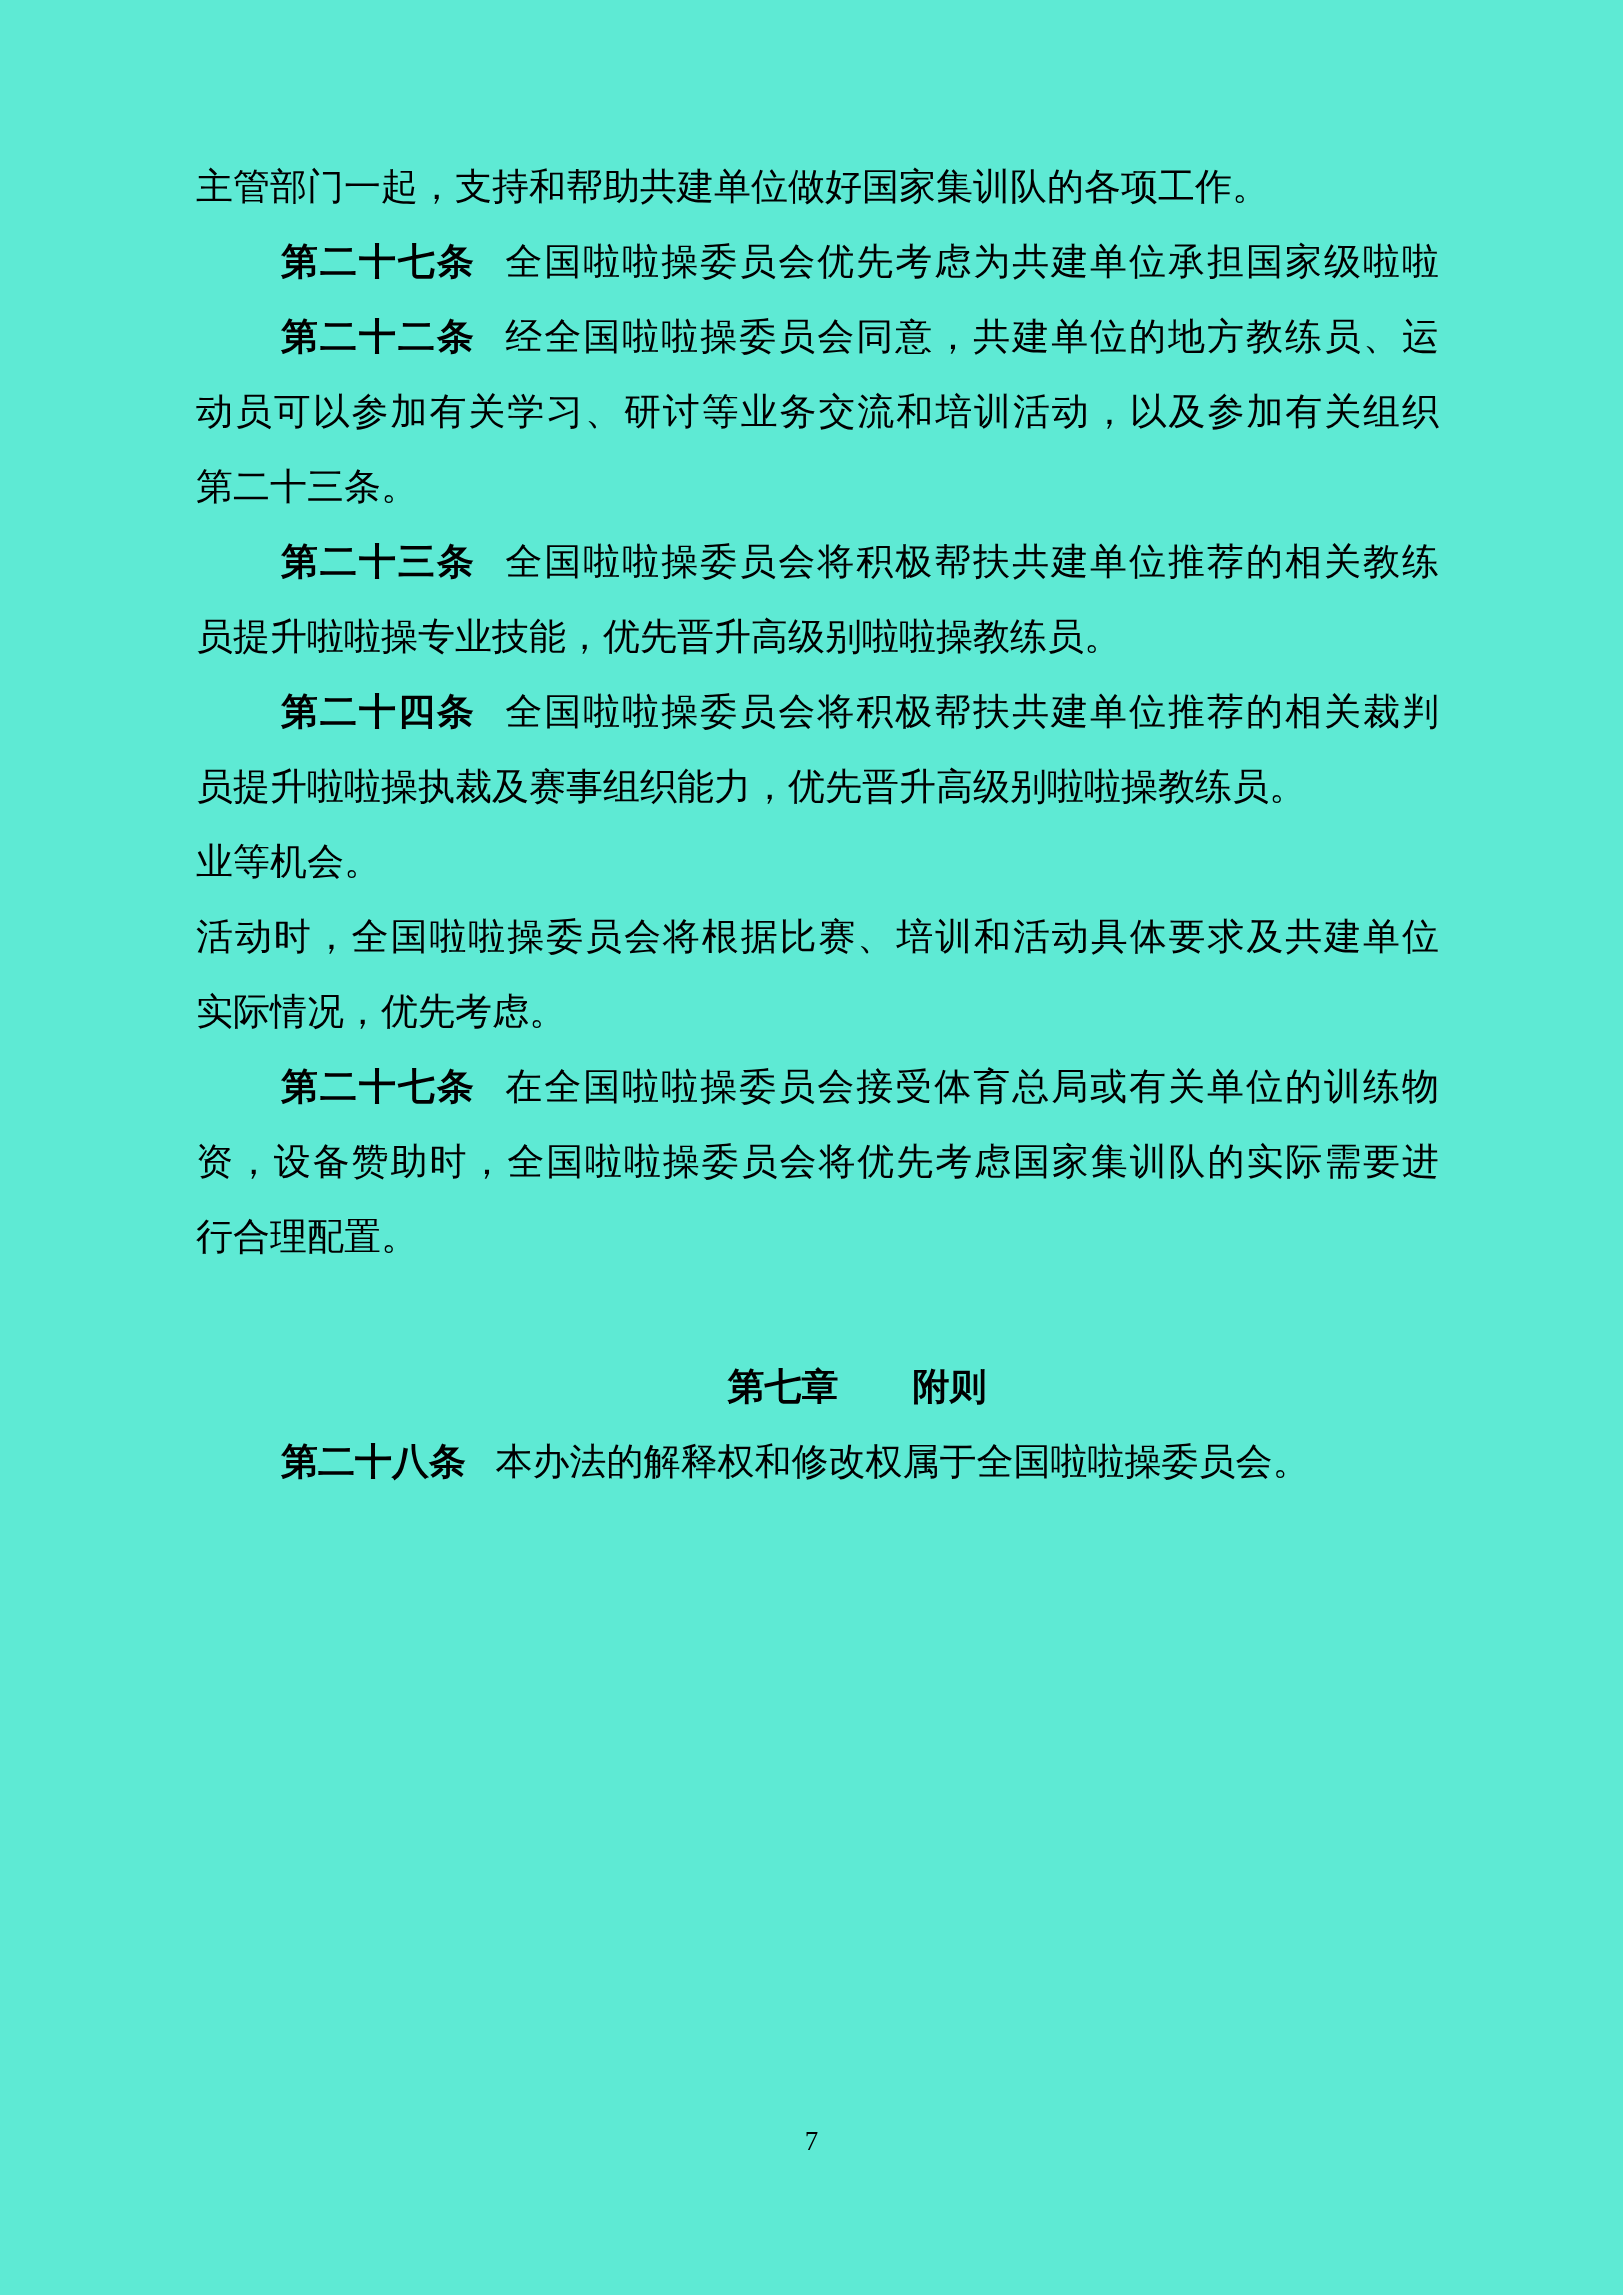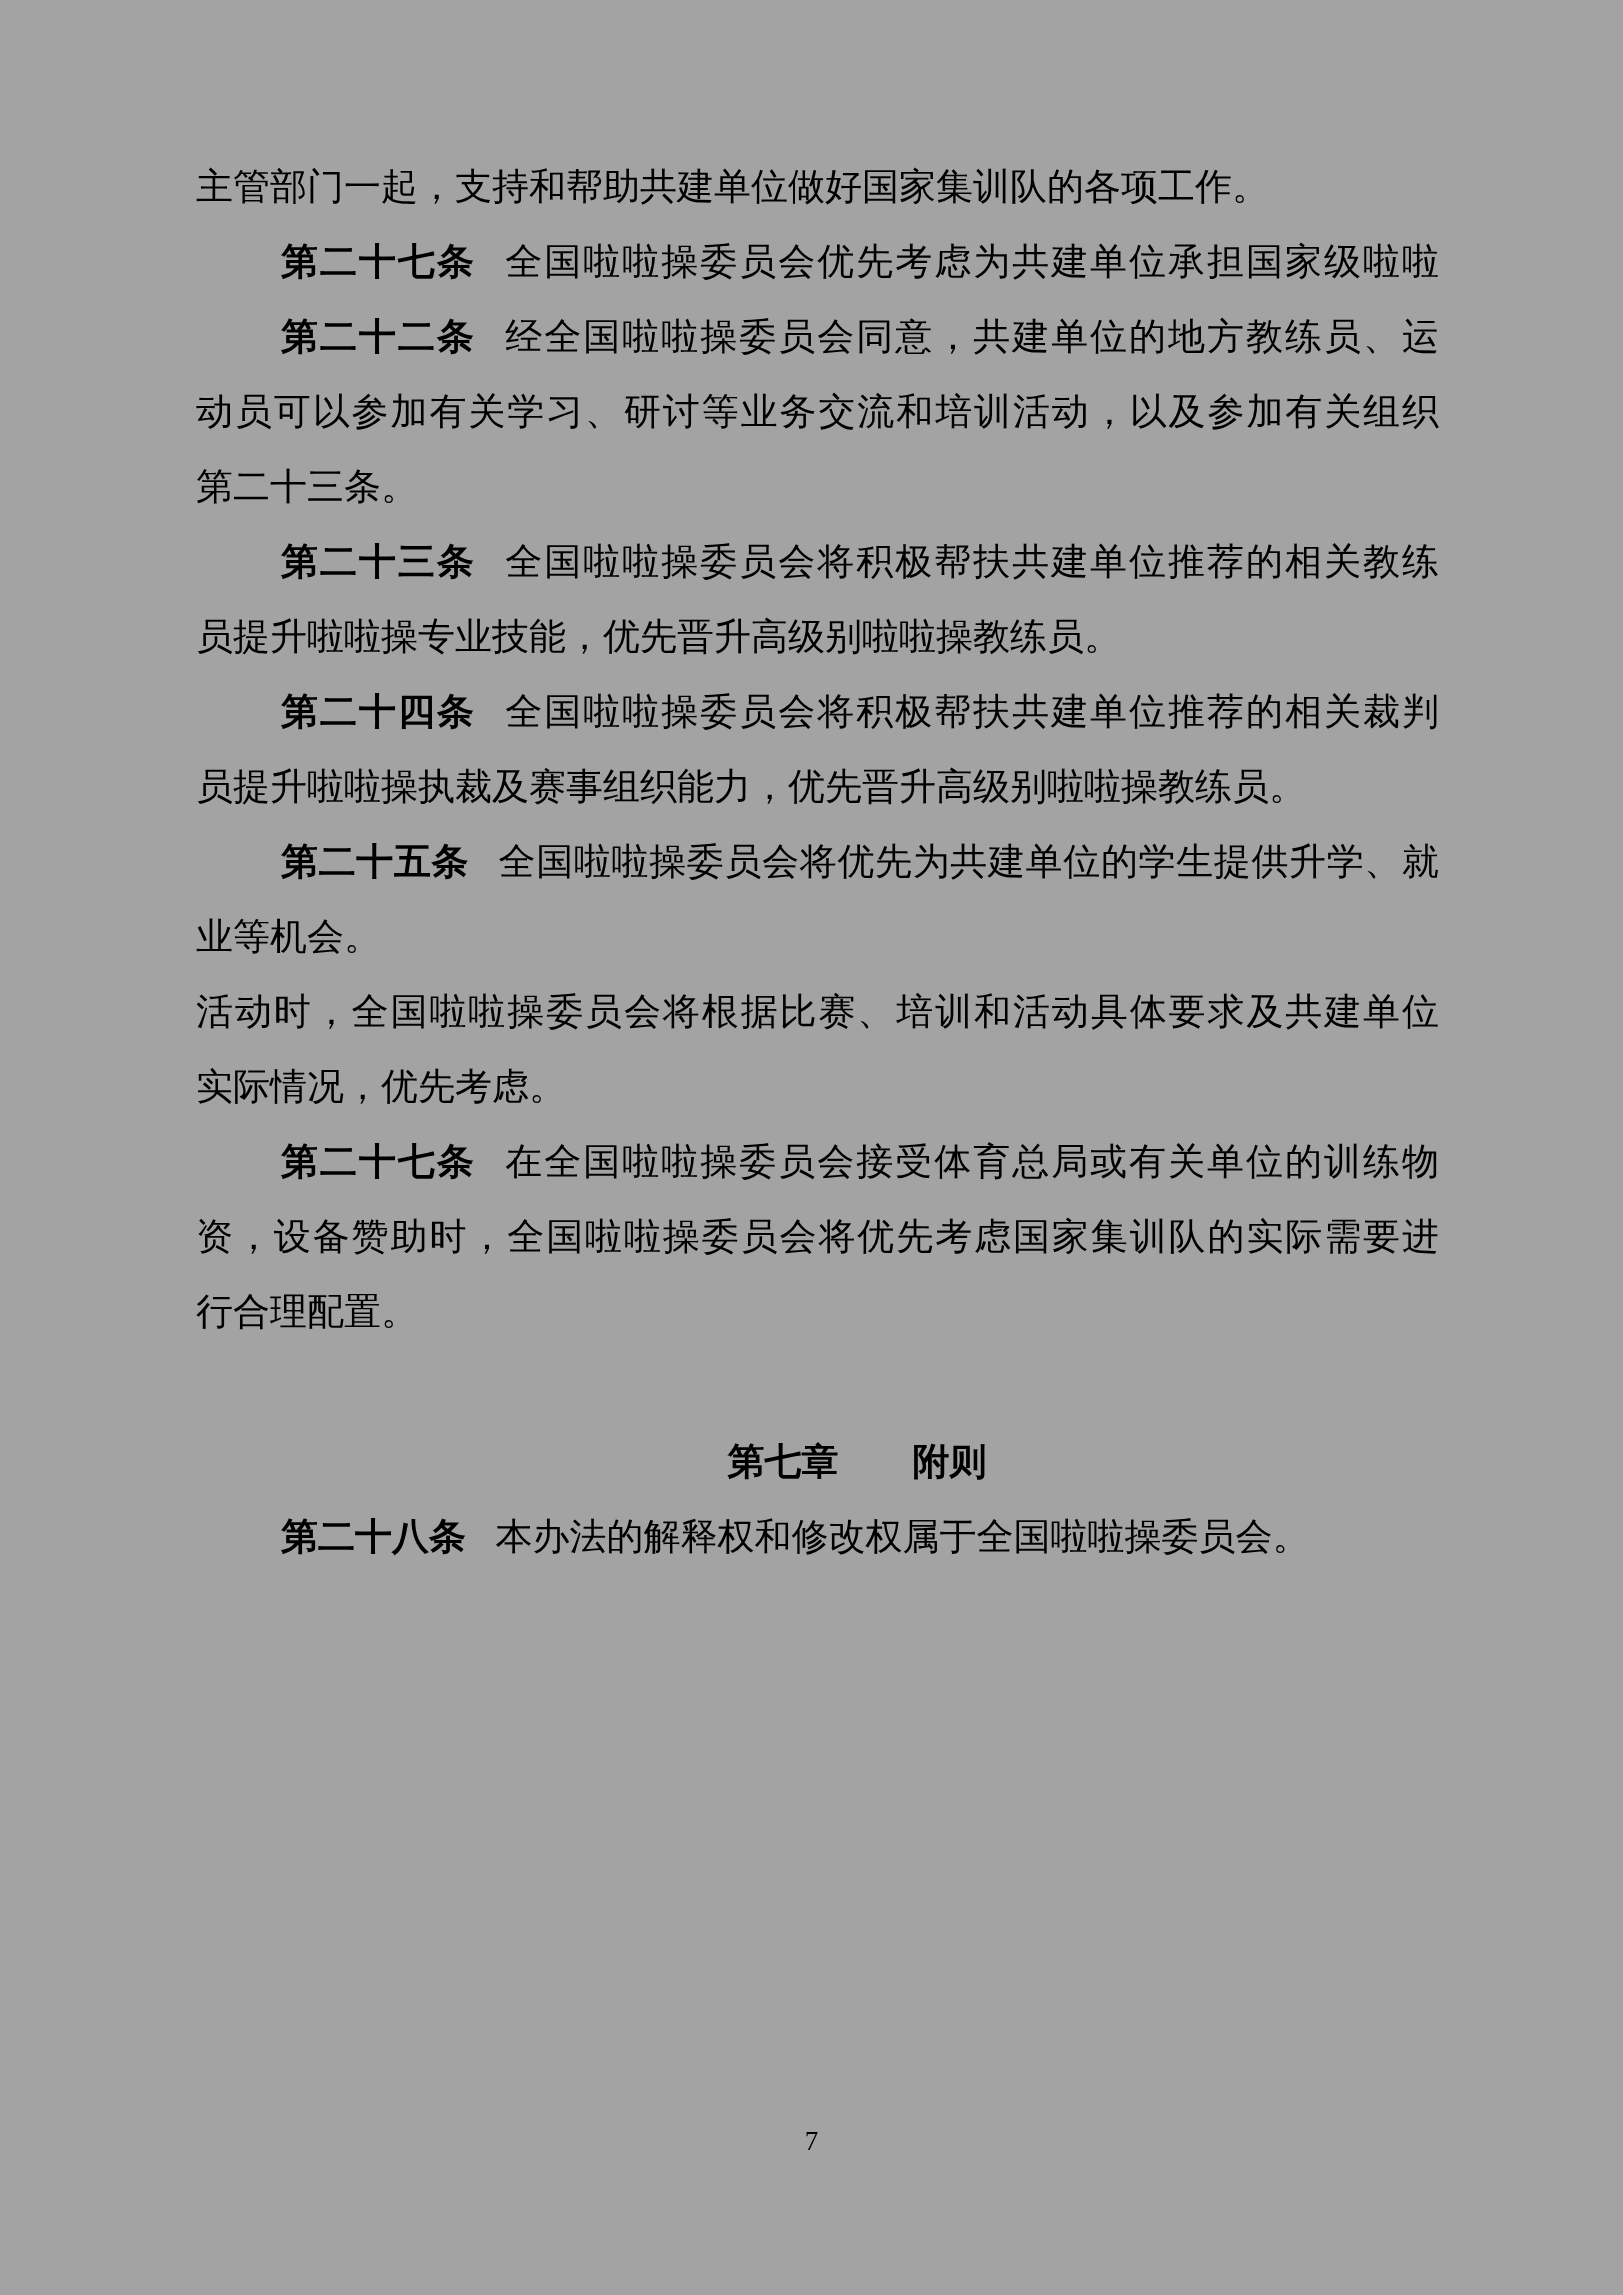--- a/index.html
+++ b/index.html
@@ -55,32 +55,31 @@
     left: 0;
     width: 1623px;
     text-align: center;
     font-size: 27px;
     line-height: 27px;
   }
 </style>
 </head>
 <body>
 
-<div class="page" style="background: #a3a3a3; color: rgb(0, 0, 0);">
+<div class="page" style="background: #5eead4; color: rgb(0, 0, 0);">
   <div class="doc-body">
       <div class="line plain">主管部门一起，支持和帮助共建单位做好国家集训队的各项工作。</div>
       <div class="line article justify indent"><span class="label">第二十七条</span>全国啦啦操委员会优先考虑为共建单位承担国家级啦啦</div>
       <div class="line article justify indent"><span class="label">第二十二条</span>经全国啦啦操委员会同意，共建单位的地方教练员、运</div>
       <div class="line plain justify">动员可以参加有关学习、研讨等业务交流和培训活动，以及参加有关组织</div>
       <div class="line plain">第二十三条。</div>
       <div class="line article justify indent"><span class="label">第二十三条</span>全国啦啦操委员会将积极帮扶共建单位推荐的相关教练</div>
       <div class="line plain">员提升啦啦操专业技能，优先晋升高级别啦啦操教练员。</div>
       <div class="line article justify indent"><span class="label">第二十四条</span>全国啦啦操委员会将积极帮扶共建单位推荐的相关裁判</div>
       <div class="line plain">员提升啦啦操执裁及赛事组织能力，优先晋升高级别啦啦操教练员。</div>
-      <div class="line article justify indent"><span class="label">第二十五条</span>全国啦啦操委员会将优先为共建单位的学生提供升学、就</div>
       <div class="line plain">业等机会。</div>
       <div class="line plain justify">活动时，全国啦啦操委员会将根据比赛、培训和活动具体要求及共建单位</div>
       <div class="line plain">实际情况，优先考虑。</div>
       <div class="line article justify indent"><span class="label">第二十七条</span>在全国啦啦操委员会接受体育总局或有关单位的训练物</div>
       <div class="line plain justify">资，设备赞助时，全国啦啦操委员会将优先考虑国家集训队的实际需要进</div>
       <div class="line plain">行合理配置。</div>
       <div class="line spacer"></div>
       <div class="line chapter">第七章　　附则</div>
       <div class="line article indent"><span class="label">第二十八条</span>本办法的解释权和修改权属于全国啦啦操委员会。</div>
     </div>

